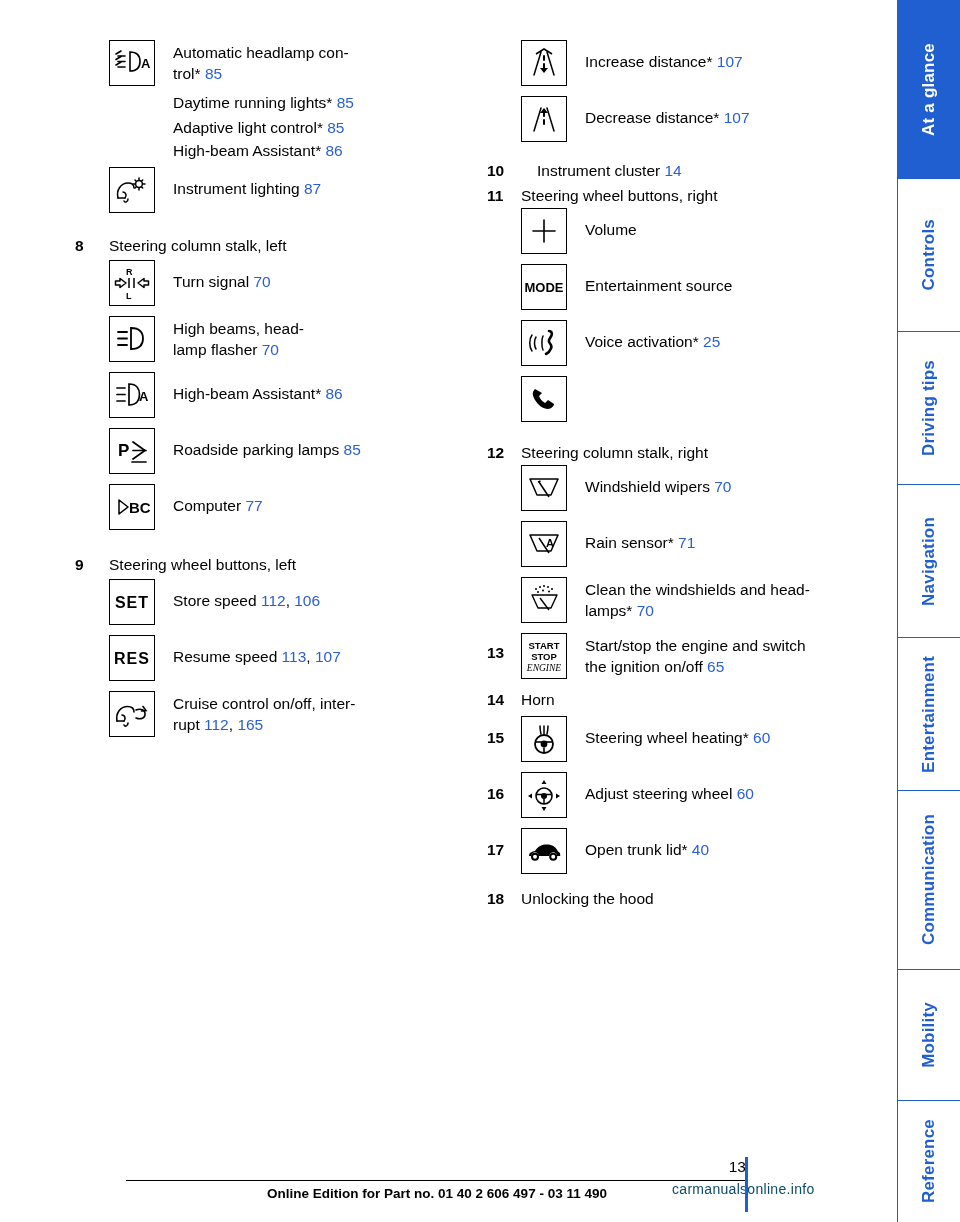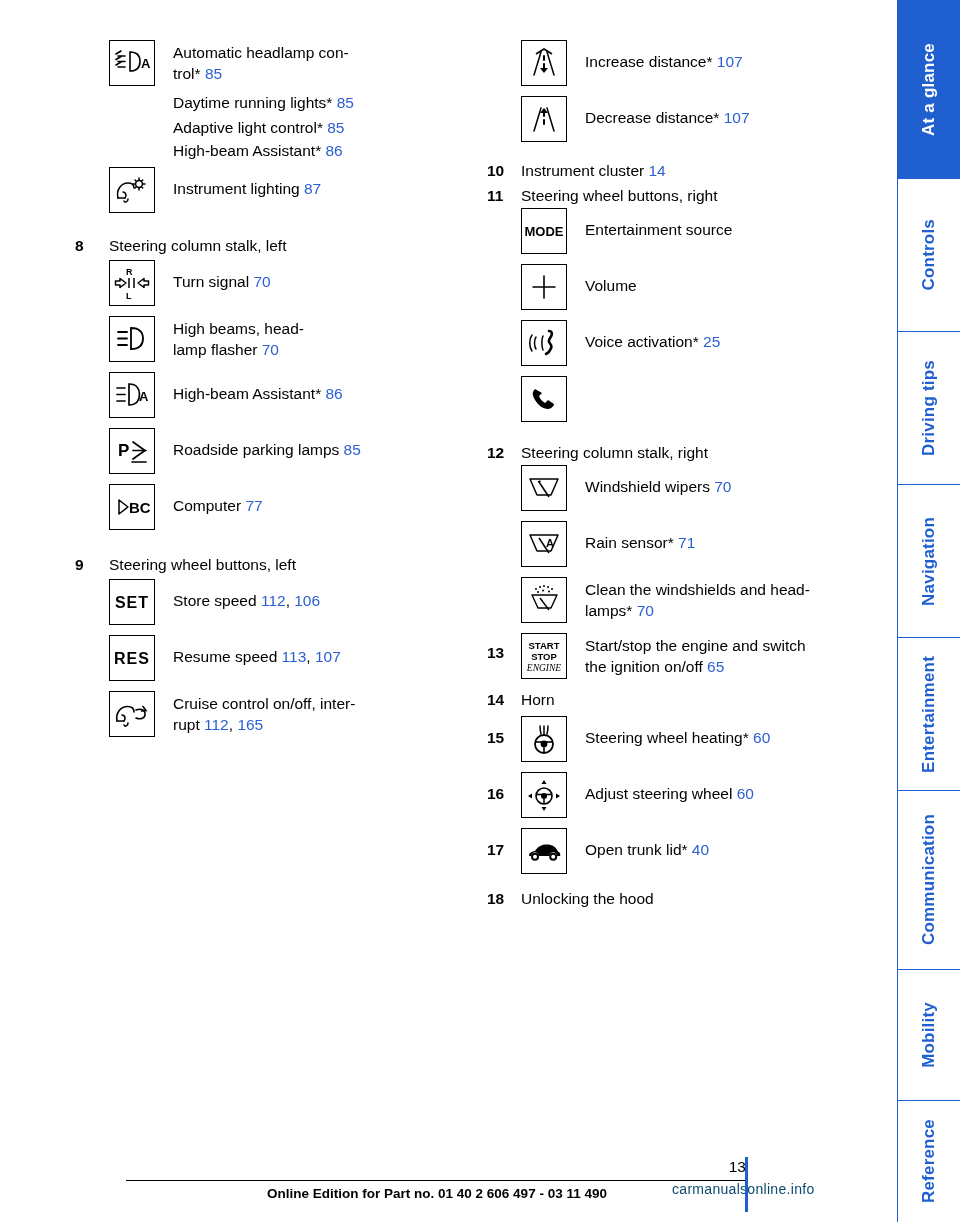--- a/index.html
+++ b/index.html
@@ -463,59 +463,59 @@
             <path d="M20 9 L16 14 L24 14 Z" fill="#000"></path>
           </svg>
         </div>
       </div>
       <div class="label">
         <span>Decrease distance*</span>
         <span class="pg">107</span>
       </div>
     </div>
 
-    <div class="plain-row" style="margin-top:18px;margin-bottom:4px;">
+    <div class="plain-row" style="margin-top:18px;margin-bottom:4px;gap:16px;">
       <div class="num">10</div>
       <div class="txt">
         <span>Instrument cluster</span>
         <span class="pg">14</span>
       </div>
     </div>
 
     <div class="section-head" style="margin-top:4px;margin-bottom:2px;">
       <div class="num">11</div>
       <div class="txt">Steering wheel buttons, right</div>
     </div>
 
     <div class="row iconrow">
       <div class="icon-cell">
         <div class="icon-box">
-          <svg width="44" height="40" viewBox="0 0 44 40">
-            <text x="22" y="25" text-anchor="middle" font-family="Liberation Sans, sans-serif" font-size="13" font-weight="bold">MODE</text>
-          </svg>
-        </div>
-      </div>
-      <div class="label">
-        <span>Entertainment source</span>
-      </div>
-    </div>
-
-    <div class="row iconrow">
-      <div class="icon-cell">
-        <div class="icon-box">
           <svg width="40" height="40" viewBox="0 0 40 40">
             <g stroke="#000" stroke-width="1.6" stroke-linecap="round">
               <path d="M20 9 L20 31"></path>
               <path d="M9 20 L31 20"></path>
             </g>
           </svg>
         </div>
       </div>
       <div class="label">
         <span>Volume</span>
+      </div>
+    </div>
+
+    <div class="row iconrow">
+      <div class="icon-cell">
+        <div class="icon-box">
+          <svg width="44" height="40" viewBox="0 0 44 40">
+            <text x="22" y="25" text-anchor="middle" font-family="Liberation Sans, sans-serif" font-size="13" font-weight="bold">MODE</text>
+          </svg>
+        </div>
+      </div>
+      <div class="label">
+        <span>Entertainment source</span>
       </div>
     </div>
 
     <div class="row iconrow">
       <div class="icon-cell">
         <div class="icon-box">
           <svg width="40" height="40" viewBox="0 0 40 40">
             <g stroke="#000" stroke-width="1.5" fill="none" stroke-linecap="round">
               <path d="M8 12 C5 16 5 24 8 28"></path>
               <path d="M12 14 C10 17 10 23 12 26"></path>

